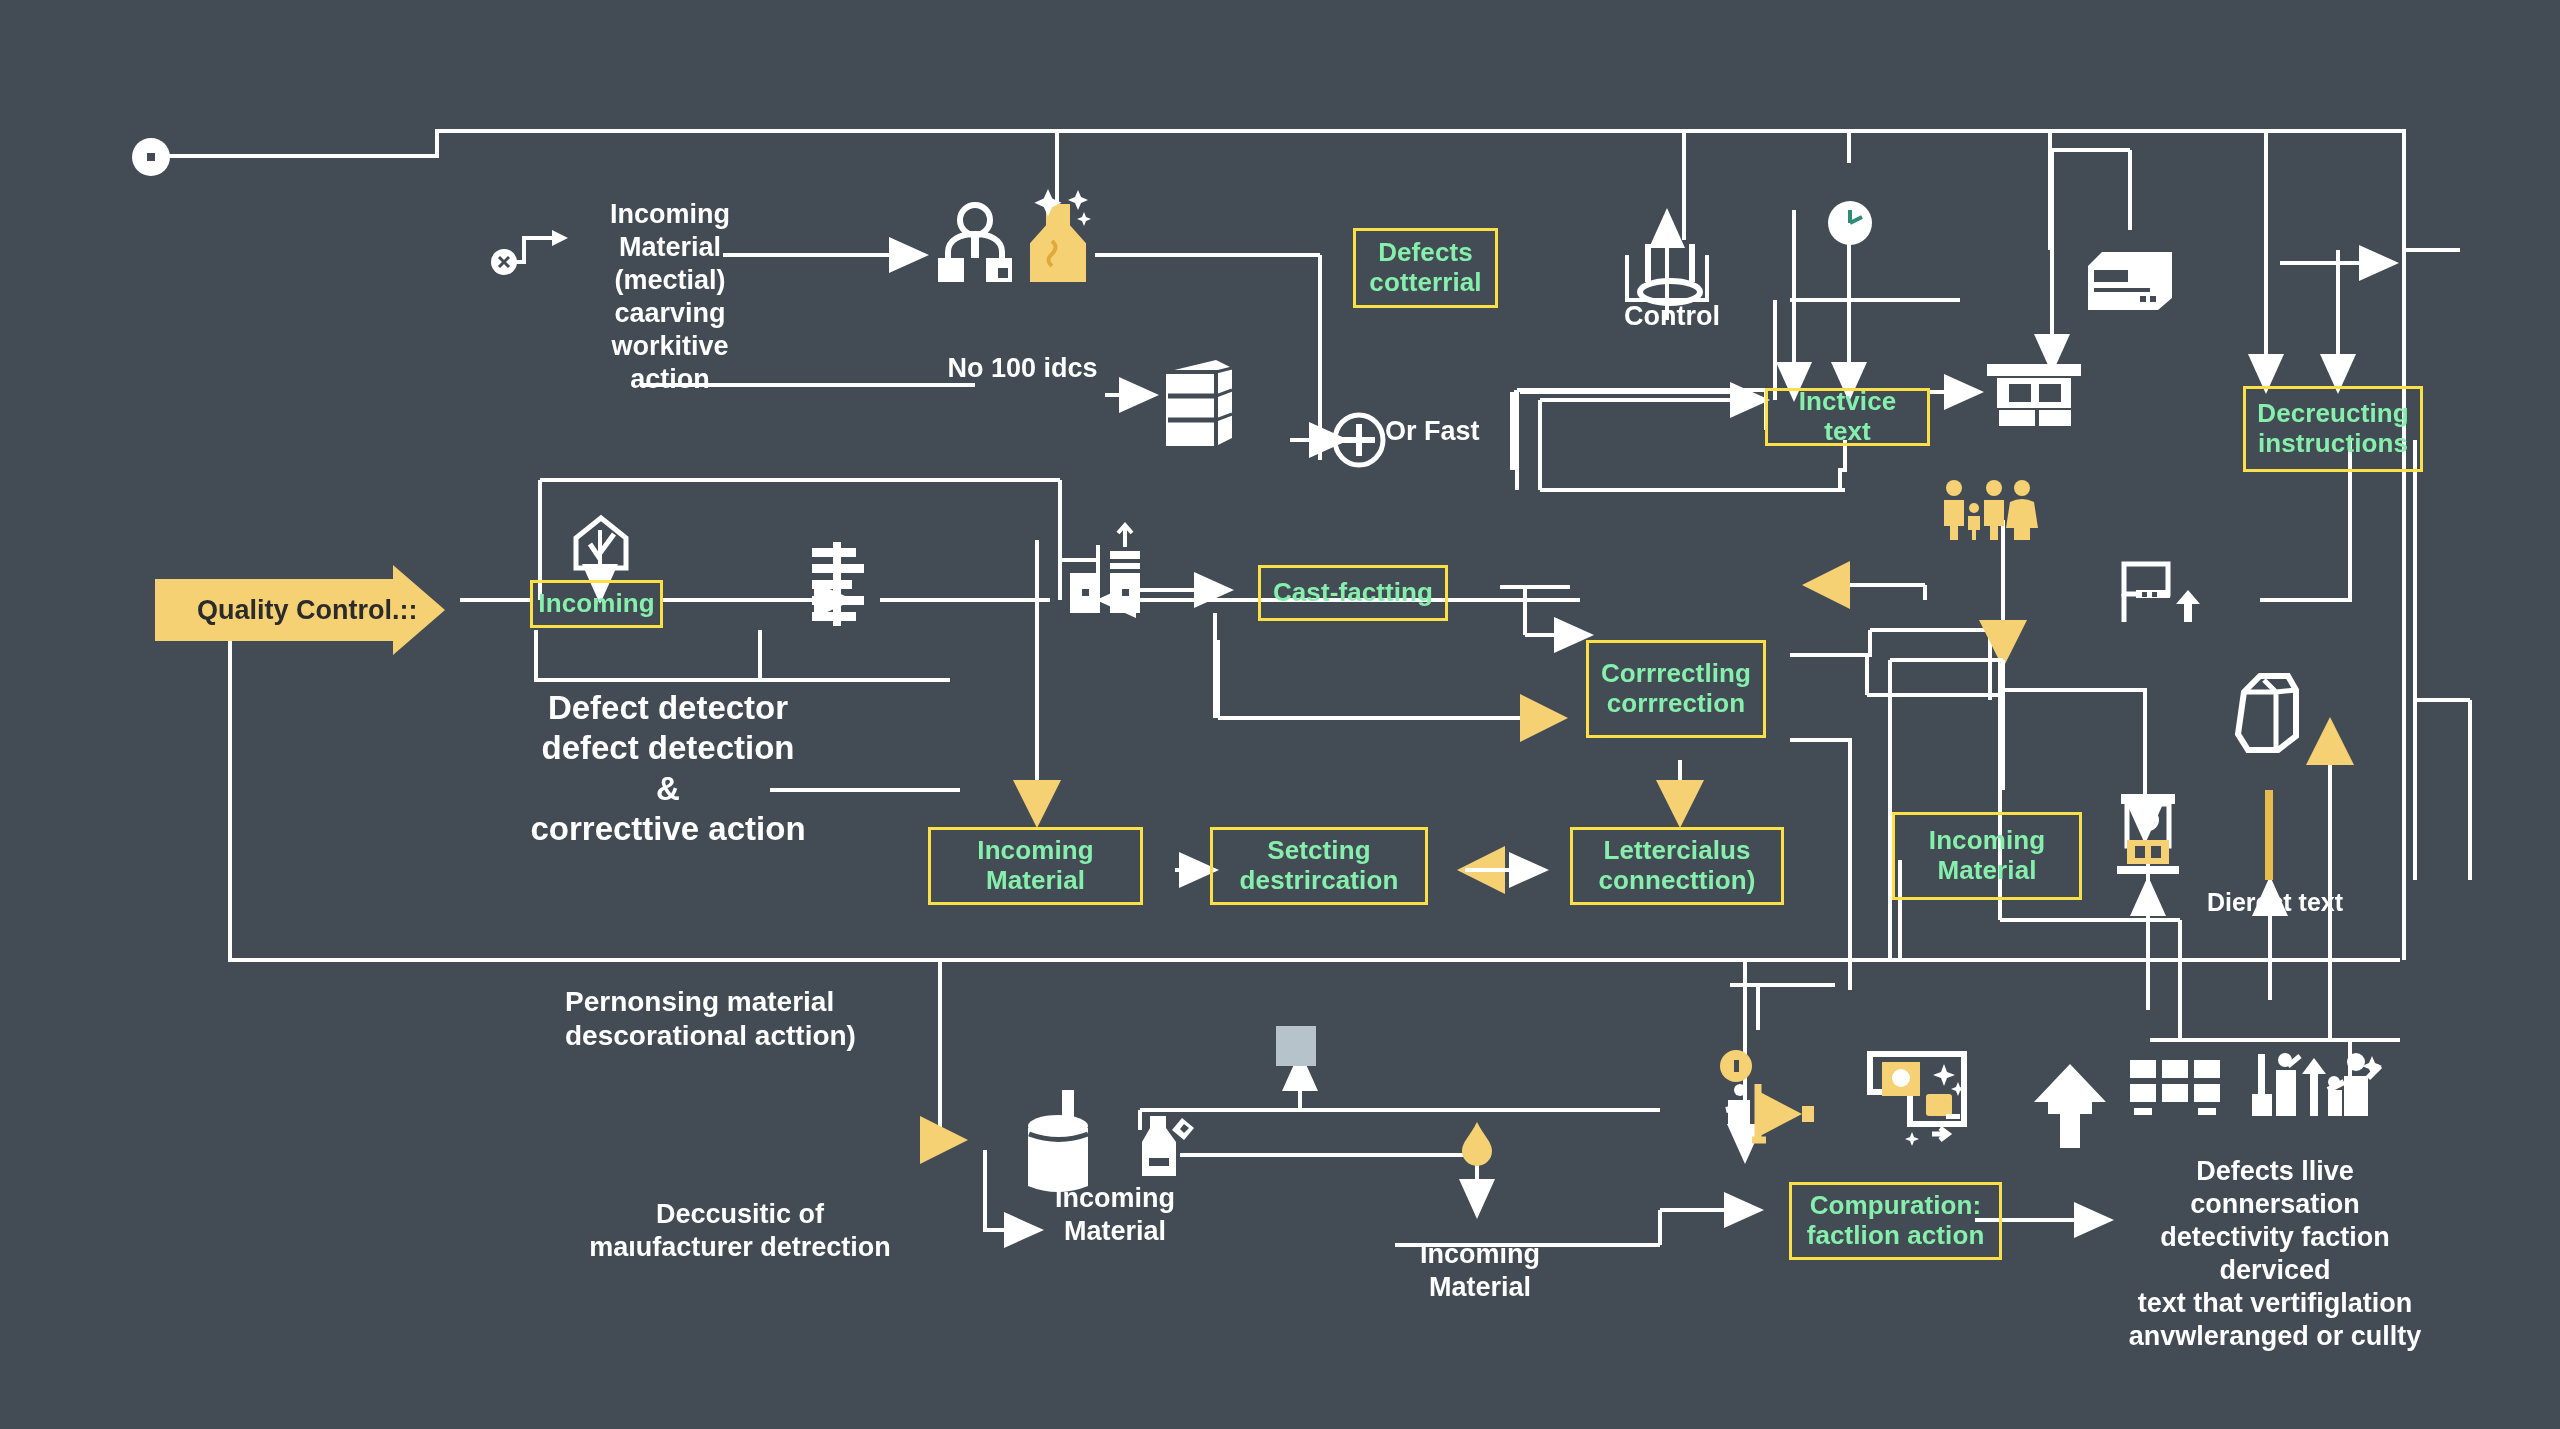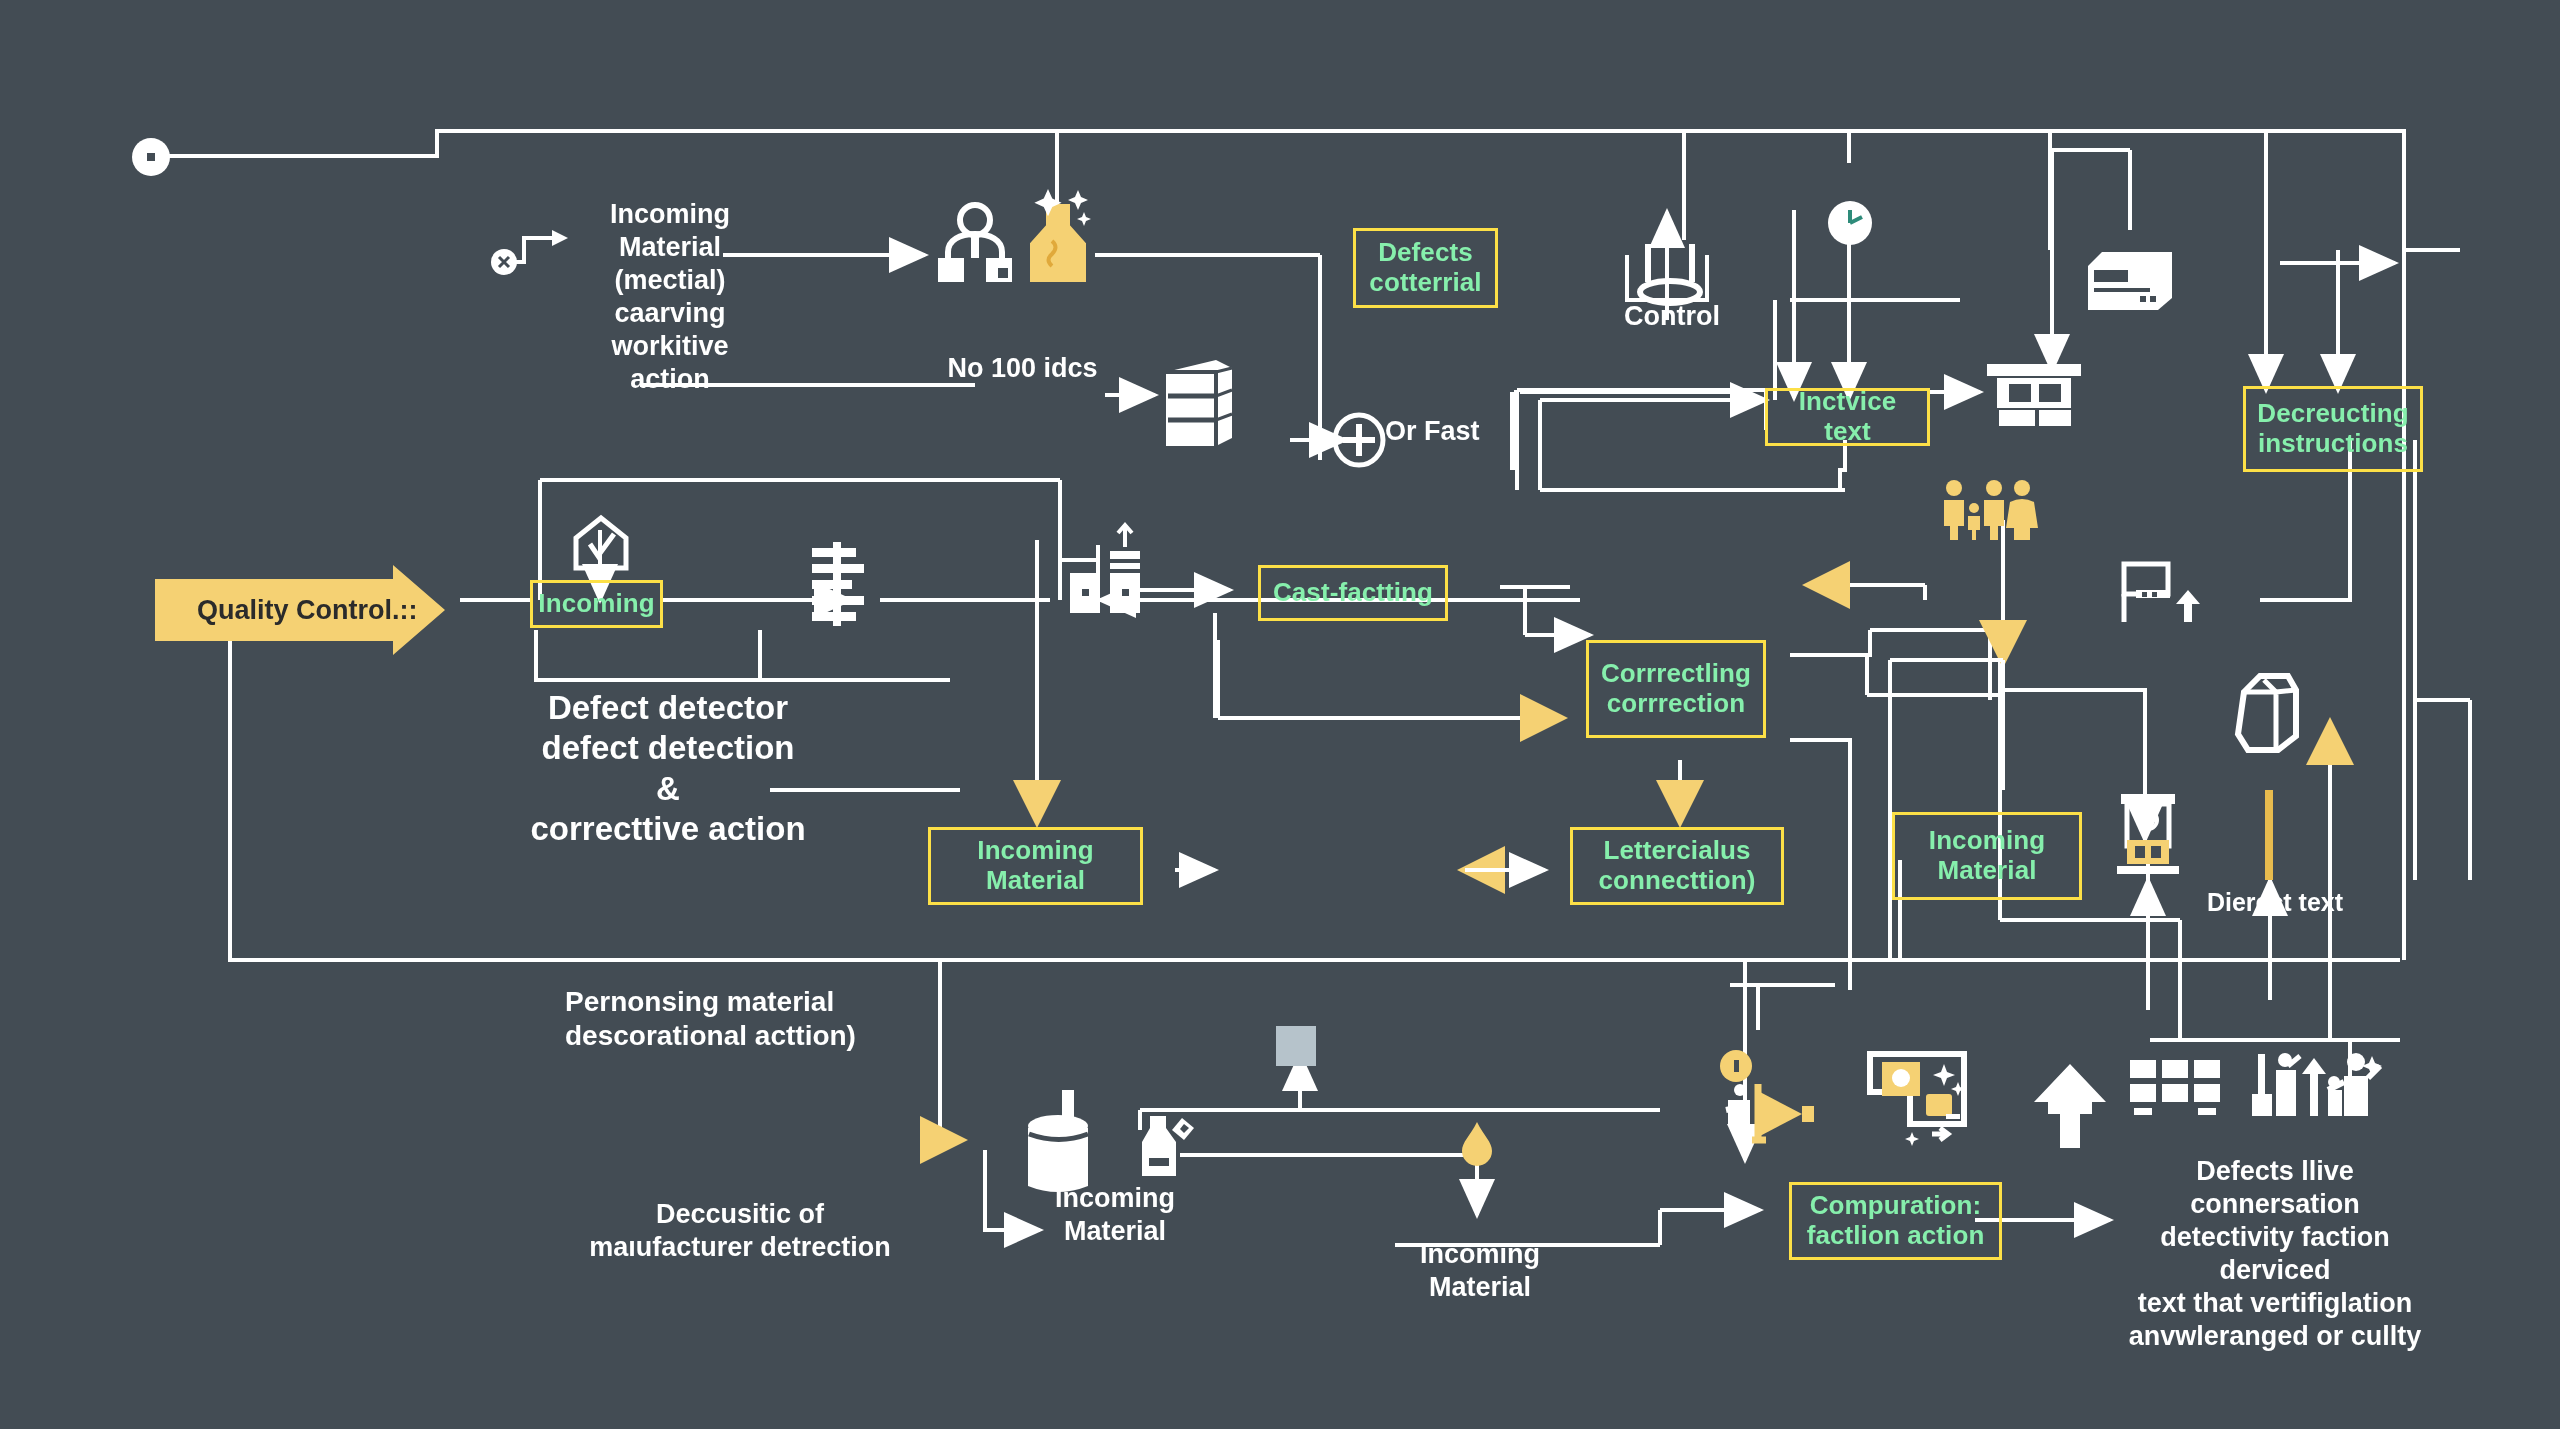--- a/index.html
+++ b/index.html
@@ -508,20 +508,22 @@
   <div class="node" style="left:530px; top:580px; width:133px; height:48px; font-size:26px;">Incoming</div>
 
   <div class="node" style="left:1258px; top:565px; width:190px; height:56px; font-size:26px;">Cast-factting</div>
 
   <div class="node" style="left:1586px; top:640px; width:180px; height:98px; font-size:26px;">Corrrectling
 corrrection</div>
 
   <div class="node" style="left:928px; top:827px; width:215px; height:78px; font-size:26px;">Incoming
 Material</div>
 
+  <div class="node" style="left:1210px; top:827px; width:218px; height:78px; font-size:26px;">Setcting
+destrircation</div>
 
   <div class="node" style="left:1570px; top:827px; width:214px; height:78px; font-size:26px;">Lettercialus
 connecttion)</div>
 
   <div class="node" style="left:1892px; top:812px; width:190px; height:88px; font-size:26px;">Incoming
 Material</div>
 
   <div class="node" style="left:1762px; top:1182px; width:213px; height:78px; font-size:26px;margin-left:27px;">Compuration:
 factlion action</div>
 

